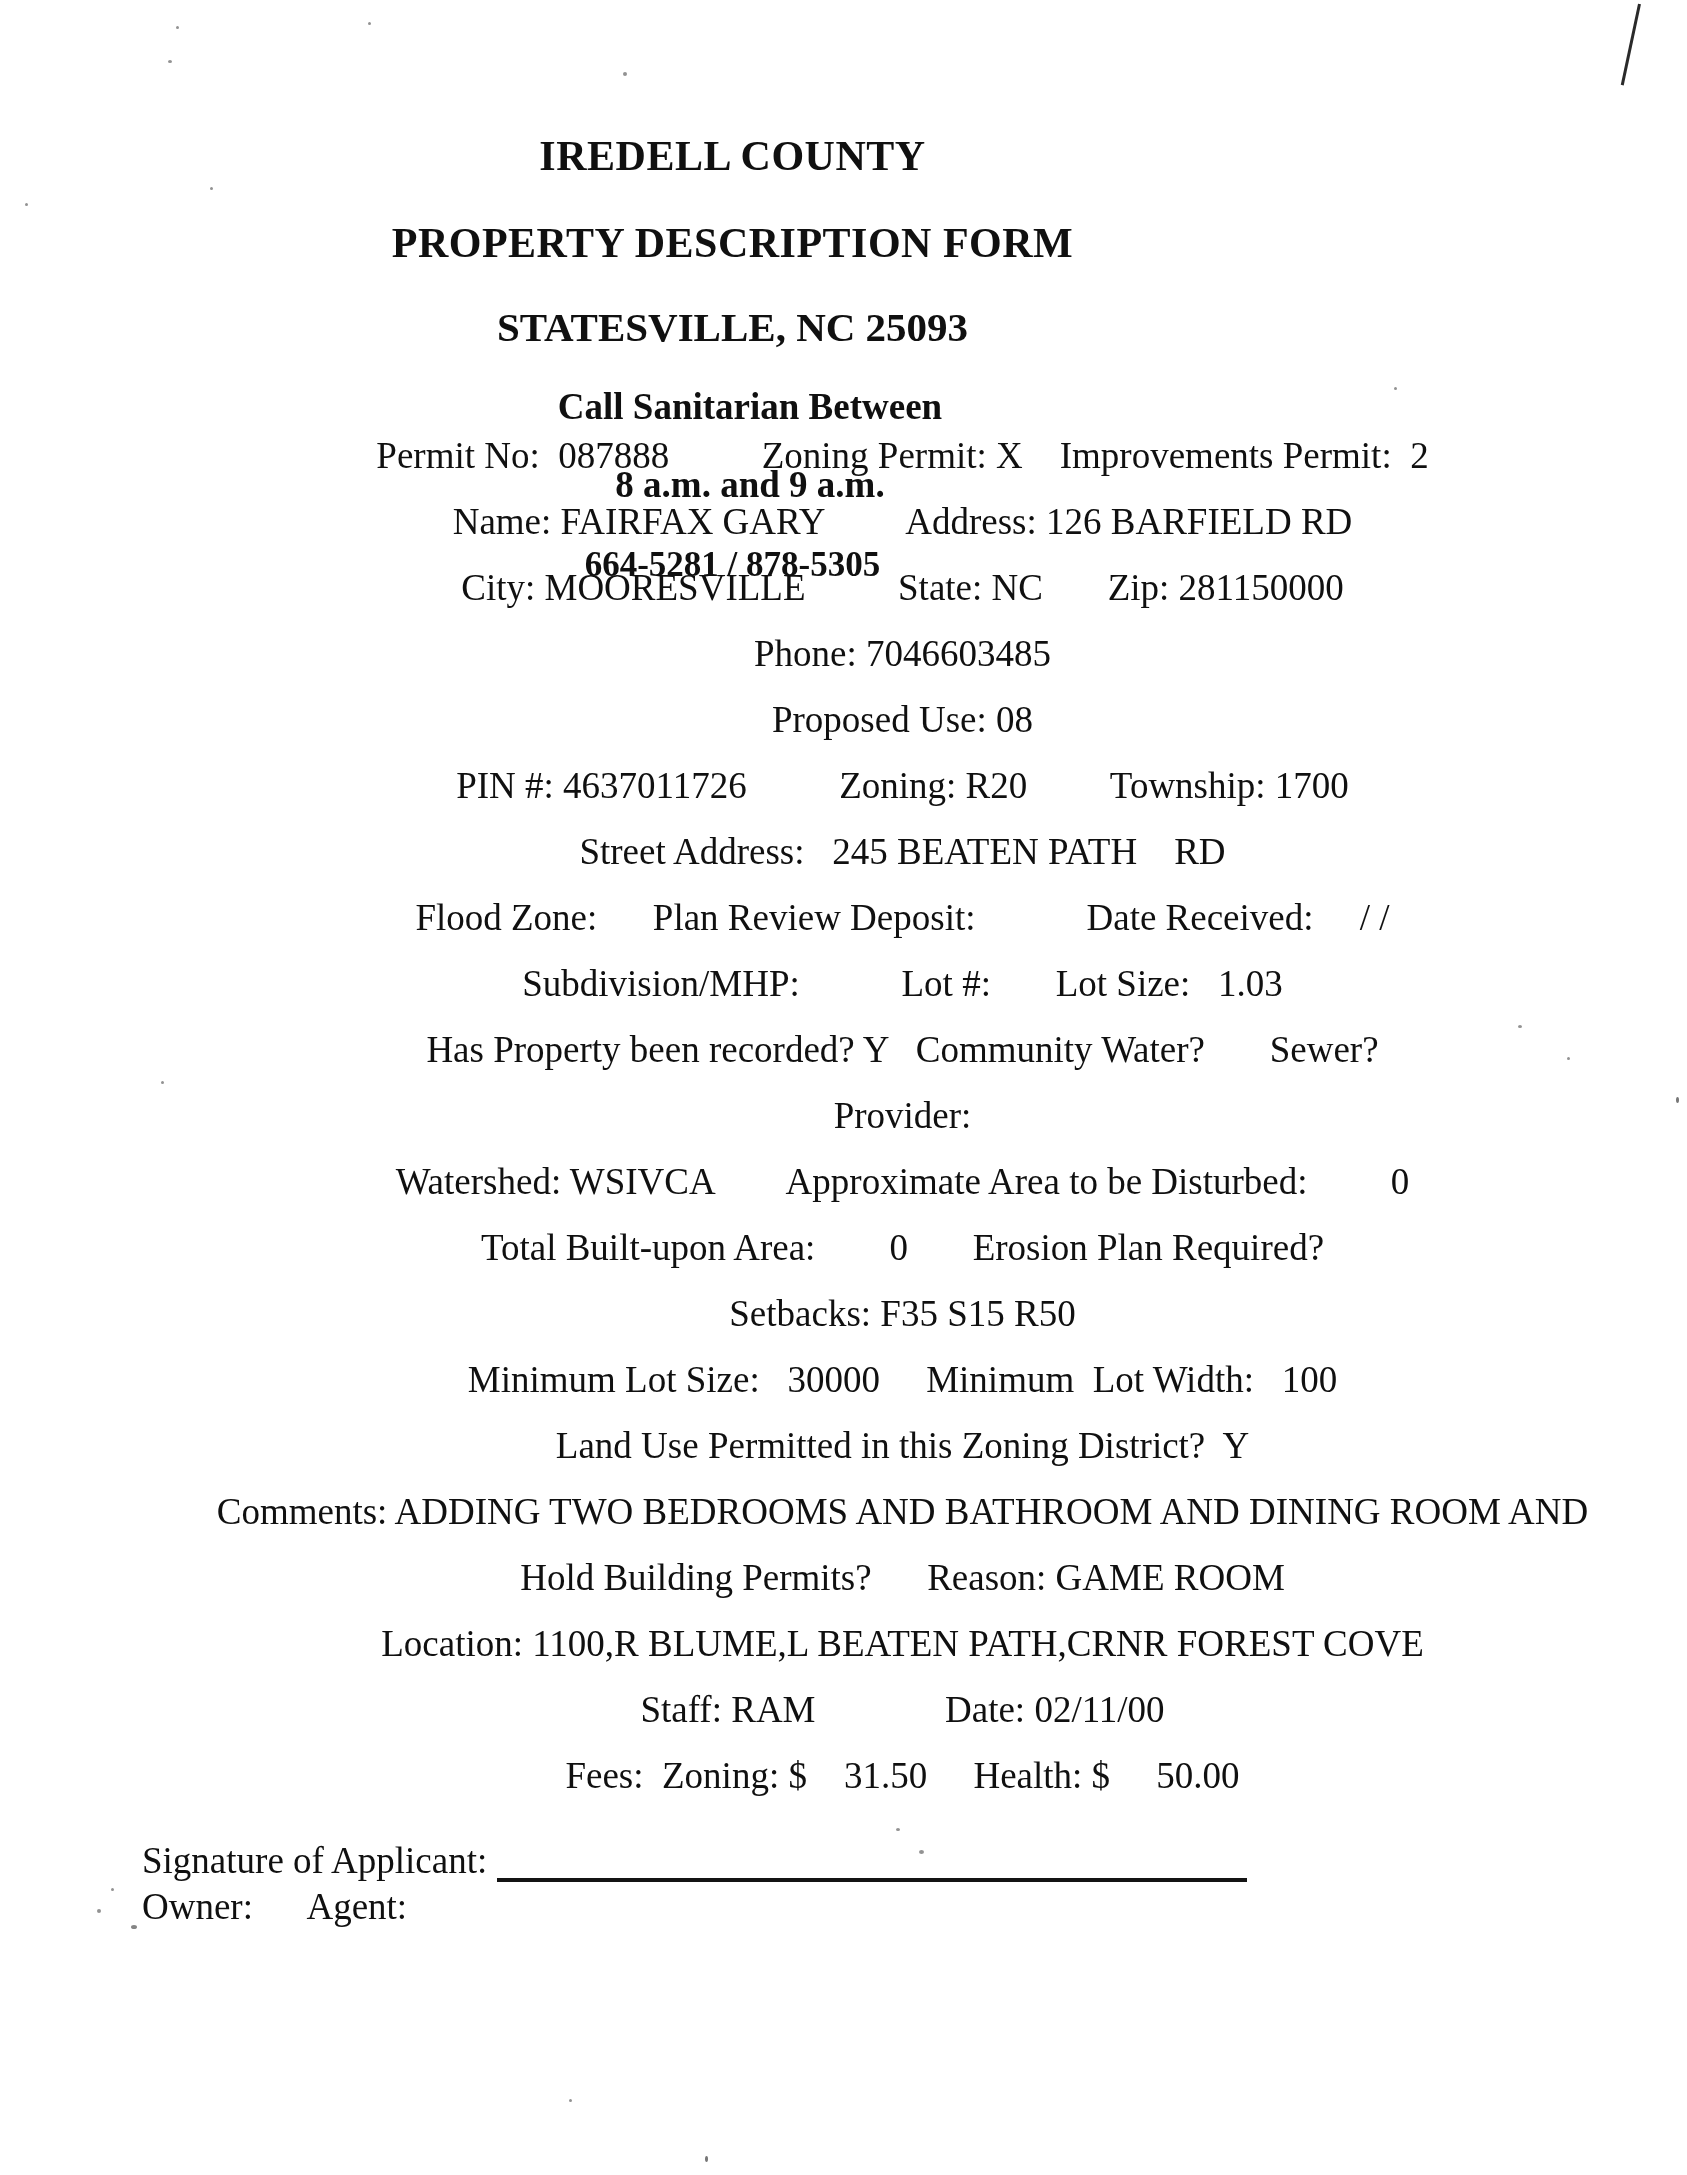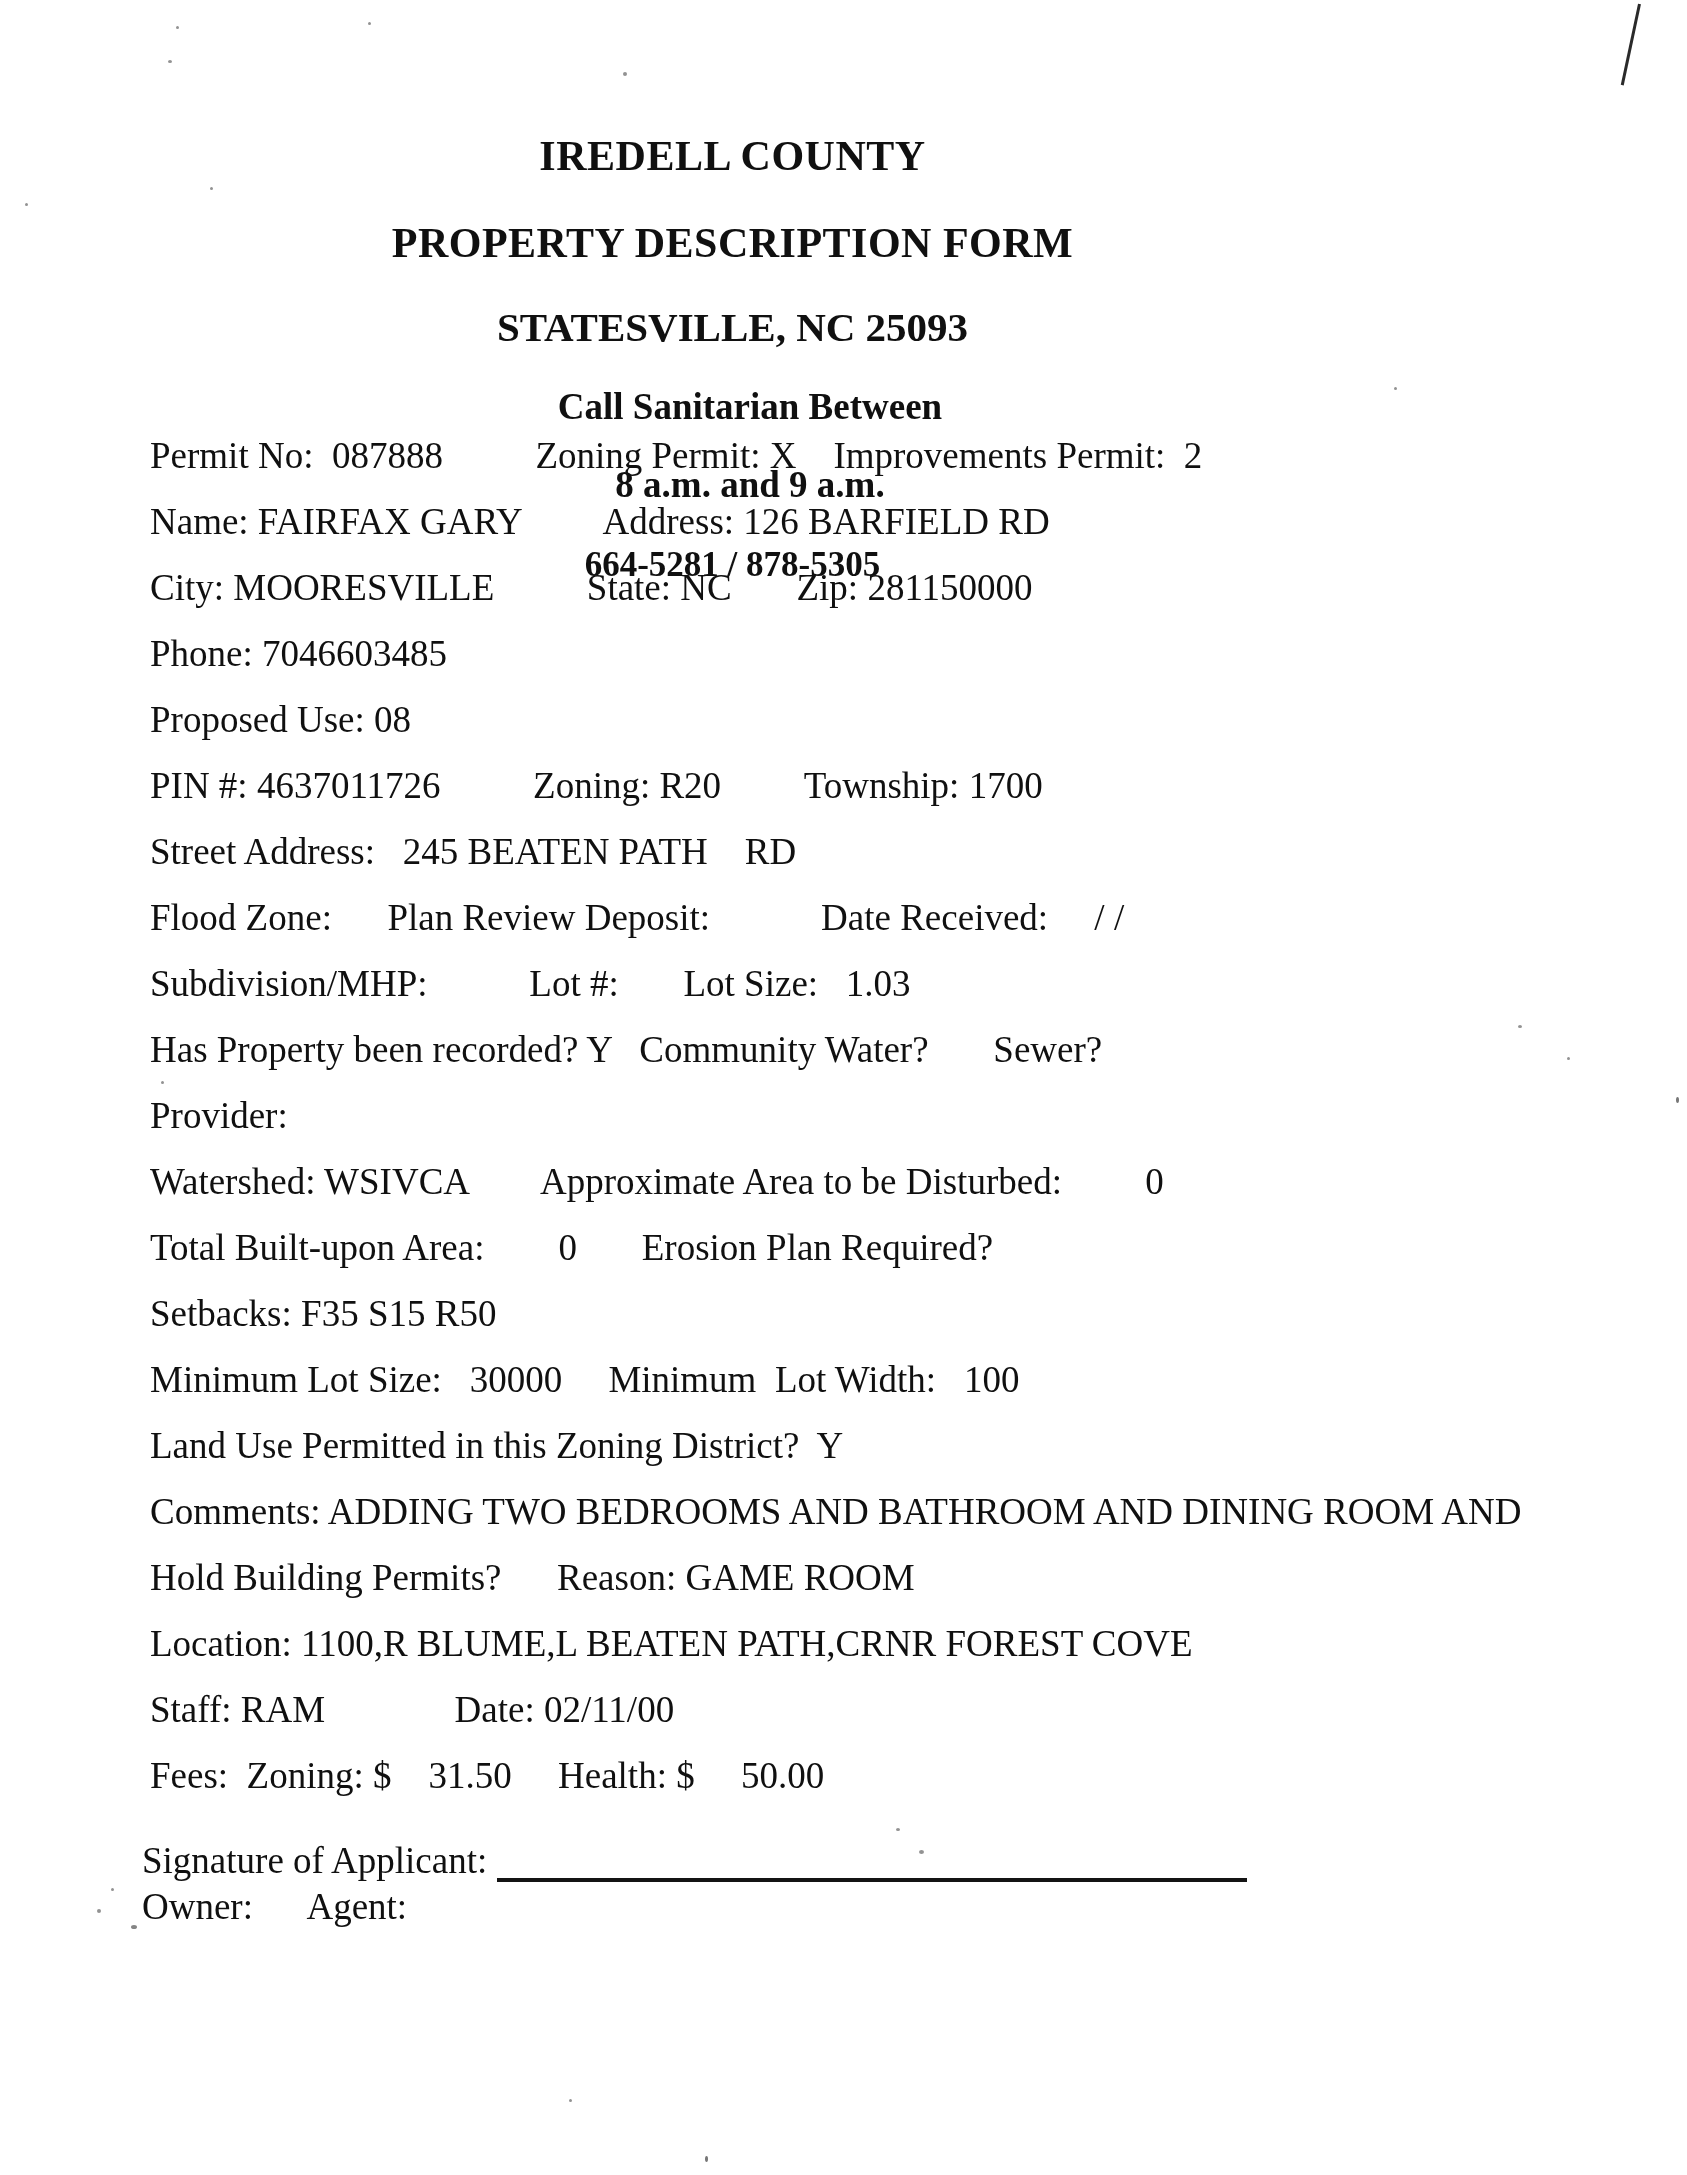--- a/index.html
+++ b/index.html
@@ -35,20 +35,21 @@
     position: absolute;
     top: 426px;
     left: 150px;
     width: 1505px;
     font-size: 37px;
   }
   .line {
     white-space: pre;
     height: 66px;
     line-height: 59px;
+    text-align: center;
   }
   
   .sig {
     position: absolute;
     left: 142px;
     top: 1834px;
     font-size: 37px;
   }
   .sig-row { display: flex; align-items: flex-end; white-space: pre; }
   .sig-underline {

